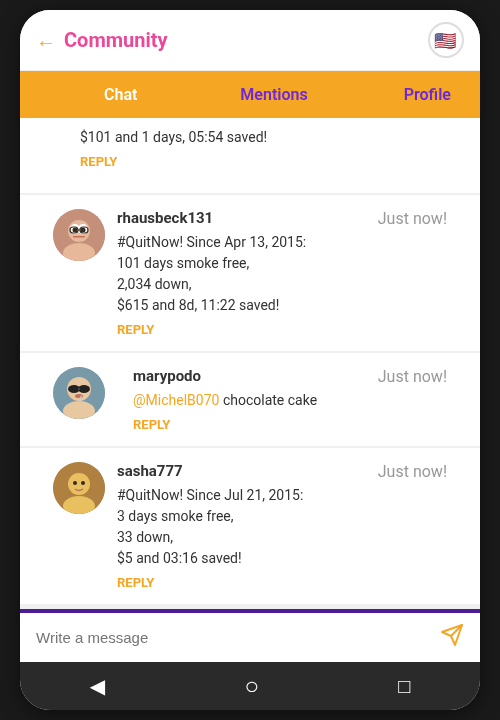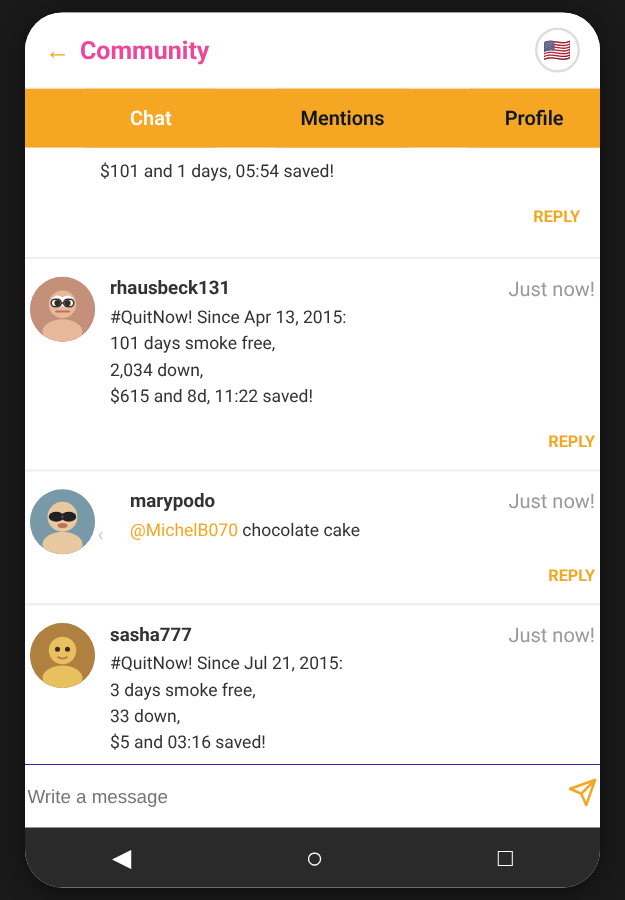--- a/index.html
+++ b/index.html
@@ -72,53 +72,53 @@
       font-weight: 600;
       cursor: pointer;
       margin-left: 48px;
     }
     .tab.active {
       background: #f5a623;
       color: white;
     }
     .tab.inactive {
       background: #f5a623;
-      color: #0f172a;
+      color: #6d28d9;
     }
     
     .messages {
       flex: 1;
       overflow-y: auto;
       background: #f0f0f0;
     }
     
     .partial-message {
       background: white;
       padding: 10px 16px 24px 60px;
       margin-bottom: 2px;
       position: relative;
     }
     .partial-text {
       color: #333;
       font-size: 14px;
       line-height: 1.4;
     }
     .reply-btn {
-      text-align: right;
+      text-align: left;
       color: #f5a623;
       font-size: 13px;
       font-weight: bold;
       cursor: pointer;
-      margin-top: 18px;
+      margin-top: 6px;
     }
     
     .message-item {
       background: white;
       display: flex;
-      padding: 14px 4px;
+      padding: 14px 33px;
       margin-bottom: 2px;
       gap: 12px;
     }
     .avatar {
       width: 52px;
       height: 52px;
       border-radius: 50%;
       overflow: hidden;
       flex-shrink: 0;
       background: #ccc;
@@ -148,24 +148,24 @@
       color: #333;
       font-size: 14px;
       line-height: 1.5;
     }
     .mention {
       color: #f5a623;
     }
     
     .input-area {
       background: white;
-      padding: 10px 2px;
-      display: flex;
-      align-items: center;
-      border-top: 1px solid #4c1d95;
+      padding: 10px 16px;
+      display: flex;
+      align-items: center;
+      border-top: 4px solid #4c1d95;
       gap: 10px;
     }
     .message-input {
       flex: 1;
       border: none;
       outline: none;
       font-size: 15px;
       color: #aaa;
       background: transparent;
     }

